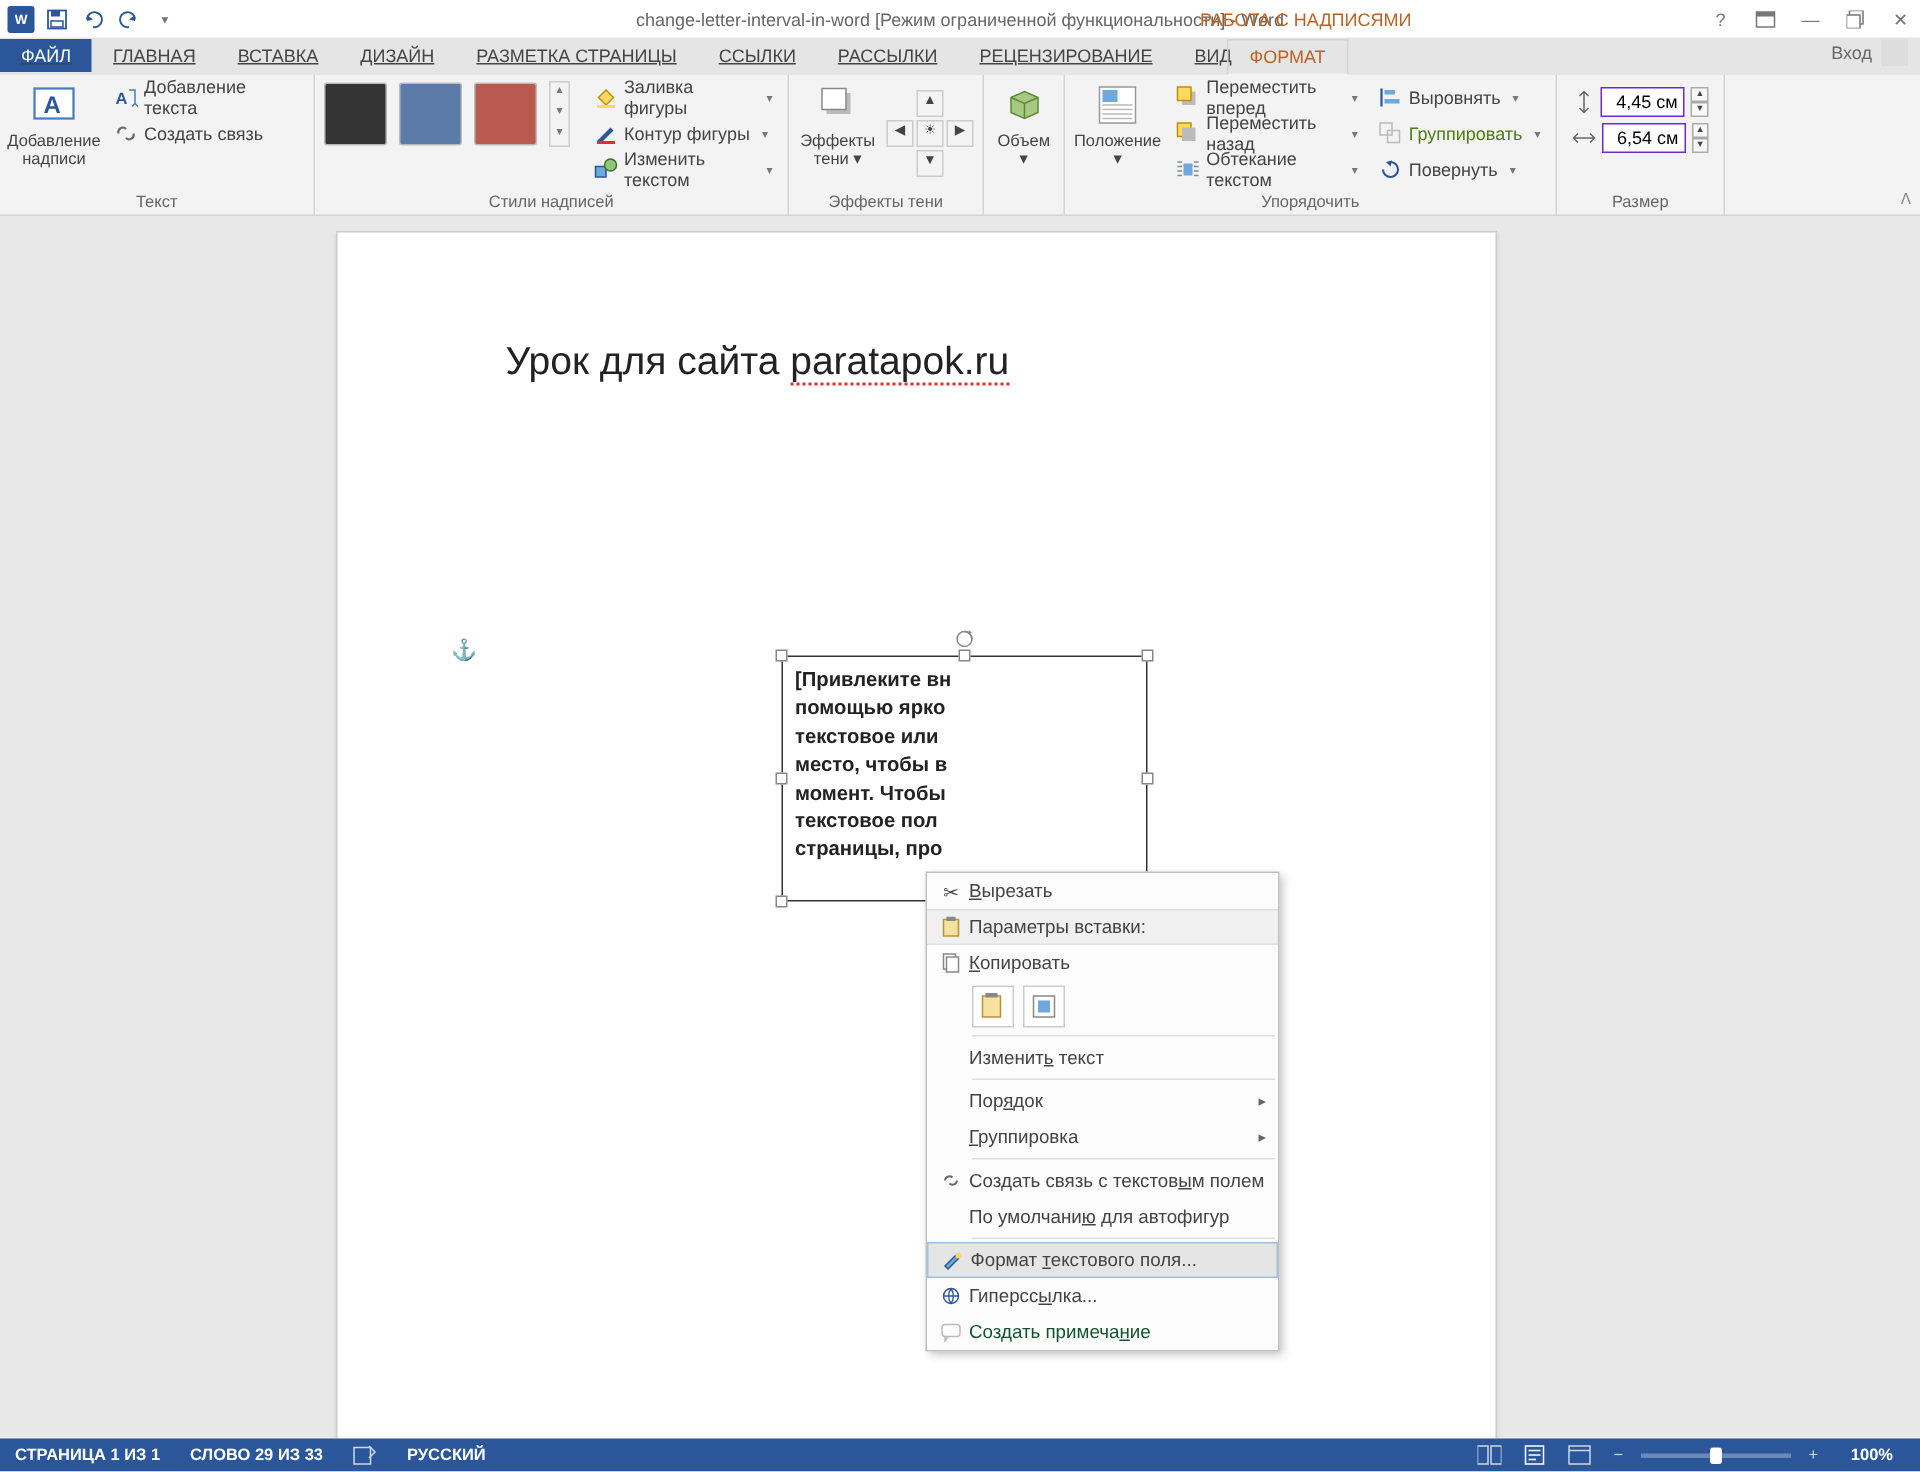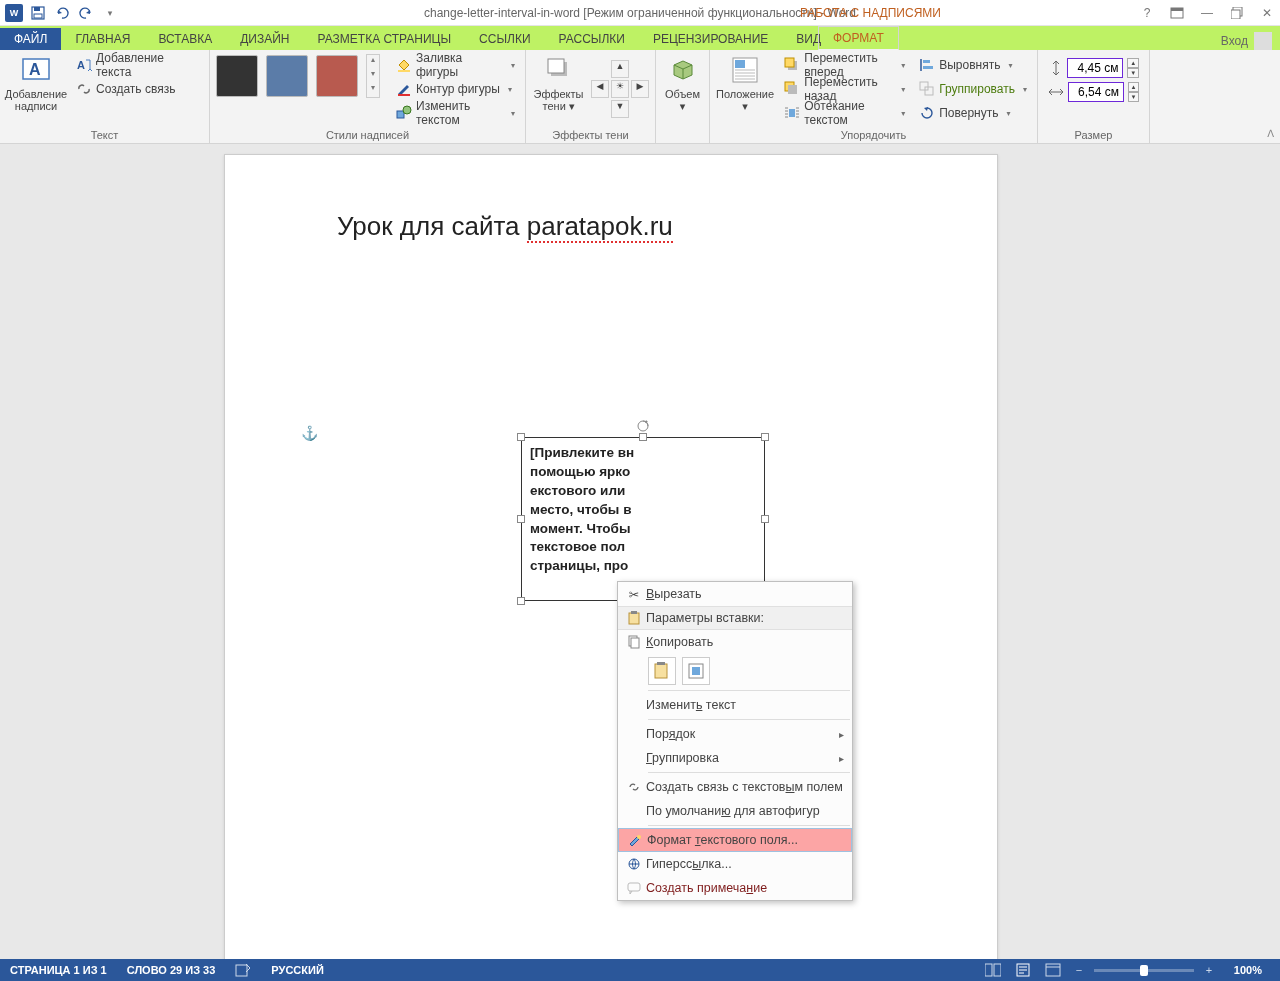--- a/index.html
+++ b/index.html
@@ -9,21 +9,21 @@
 .titlebar { height: 26px; background: #fff; display: flex; align-items: center; position: relative; border-bottom: 1px solid #e5e5e5; }
 .qat { display: flex; align-items: center; gap: 4px; padding-left: 4px; }
 .qat-btn { width: 20px; height: 20px; display: flex; align-items: center; justify-content: center; cursor: pointer; }
 .app-icon { width: 18px; height: 18px; background: #2b579a; color: #fff; display: flex; align-items: center; justify-content: center; font-size: 9px; font-weight: bold; border-radius: 2px; }
 .title-center { position: absolute; left: 50%; transform: translateX(-50%); font-size: 12px; color: #666; }
 .title-tool { position: absolute; left: 800px; color: #c06020; font-size: 12px; text-transform: uppercase; }
 .win-controls { position: absolute; right: 4px; display: flex; gap: 12px; align-items: center; }
 .win-btn { width: 18px; height: 18px; display: flex; align-items: center; justify-content: center; color: #777; cursor: pointer; }
 
 
-.tabs { height: 24px; background: #bef264; display: flex; align-items: flex-end; position: relative; }
+.tabs { height: 24px; background: #e5e5e5; display: flex; align-items: flex-start; position: relative; text-decoration: underline; }
 .tab { padding: 4px 14px; font-size: 12px; color: #444; text-transform: uppercase; cursor: pointer; }
 .tab-file { background: #2b579a; color: #fff; }
 .tab-active { border: 1px solid #d4d4d4; border-bottom: 1px solid #f3f3f3; color: #2b579a; }
 .tab-context { color: #c06020; position: absolute; left: 818px; }
 .login { position: absolute; right: 8px; display: flex; align-items: center; gap: 6px; color: #666; }
 .avatar { width: 18px; height: 18px; background: #ddd; }
 
 
 .ribbon { height: 94px; background: #f3f3f3; border-bottom: 1px solid #d4d4d4; display: flex; position: relative; }
 .group { border-right: 1px solid #d4d4d4; padding: 4px 6px 2px 6px; display: flex; flex-direction: column; justify-content: space-between; }
@@ -46,41 +46,41 @@
 .size-row { display: flex; align-items: center; gap: 4px; }
 .size-row .ico { width: 16px; height: 16px; display: flex; align-items: center; justify-content: center; }
 .size-input { width: 56px; height: 20px; border: 1px solid #6d28d9; background: #fff; font-size: 12px; padding: 0 4px; text-align: right; }
 .spinner { width: 12px; display: flex; flex-direction: column; }
 .spinner div { height: 10px; font-size: 7px; text-align: center; border: 1px solid #aaa; background: #f7f7f7; cursor: pointer; line-height: 8px; }
 .collapse-ribbon { position: absolute; right: 6px; bottom: 4px; font-size: 10px; color: #888; cursor: pointer; }
 
 
 .doc-area { position: absolute; top: 144px; left: 0; right: 0; bottom: 22px; background: #e8e8e8; overflow: hidden; }
 .page { position: absolute; left: 224px; top: 10px; width: 774px; height: 1000px; background: #fff; border: 1px solid #ccc; box-shadow: 0 1px 3px rgba(0,0,0,.1); }
-.page-title { position: absolute; left: 112px; top: 56px; font-size: 26px; color: #222; }
+.page-title { position: absolute; left: 112px; top: 70px; font-size: 26px; color: #222; }
 .page-title .site { border-bottom: 2px dotted #e03030; }
 .anchor-icon { position: absolute; left: 76px; top: 270px; color: #4a7cbf; font-size: 14px; }
 
 
 .textbox-wrap { position: absolute; left: 296px; top: 282px; width: 244px; height: 164px; }
 .rotate-handle { position: absolute; left: 50%; top: -18px; width: 14px; height: 14px; transform: translateX(-50%); }
 .handle { position: absolute; width: 8px; height: 8px; background: #fff; border: 1px solid #888; }
 .h-tl { left: -4px; top: -4px; } .h-tr { right: -4px; top: -4px; }
 .h-bl { left: -4px; bottom: -4px; } .h-br { right: -4px; bottom: -4px; }
 .h-t { left: 50%; top: -4px; transform: translateX(-50%); }
 .h-b { left: 50%; bottom: -4px; transform: translateX(-50%); }
 .h-l { left: -4px; top: 50%; transform: translateY(-50%); }
 .h-r { right: -4px; top: 50%; transform: translateY(-50%); }
 .textbox { width: 100%; height: 100%; border: 1px solid #333; padding: 6px 8px; font-size: 13.5px; line-height: 1.4; color: #222; font-weight: 600; overflow: hidden; }
 
 
 .ctx { position: absolute; left: 617px; top: 437px; width: 236px; background: #fcfcfc; border: 1px solid #bfbfbf; box-shadow: 2px 2px 6px rgba(0,0,0,.25); font-size: 12.5px; z-index: 10; }
 .ctx-item { display: flex; align-items: center; height: 24px; padding: 0 8px 0 4px; cursor: pointer; position: relative; }
-.ctx-item.disabled { color: #7f1d1d; }
-.ctx-item.hover { background: #fca5a5; border: 1px solid #9ec1e0; height: 24px; justify-content: space-between; }
+.ctx-item.disabled { color: #14532d; }
+.ctx-item.hover { background: #e5e5e5; border: 1px solid #9ec1e0; height: 24px; justify-content: space-between; }
 .ctx-item.header { background: #f0f0f0; border-top: 1px solid #e0e0e0; border-bottom: 1px solid #e0e0e0; cursor: default; font-weight: normal; }
 .ctx-ico { width: 24px; display: flex; align-items: center; justify-content: center; }
 .ctx-label { flex: 1; }
 .ctx-sub::after { content: "▸"; font-size: 10px; color: #666; }
 .ctx-sep { height: 1px; background: #ddd; margin: 2px 2px 2px 30px; }
 .ctx-paste-row { height: 34px; padding: 2px 8px 2px 30px; display: flex; gap: 6px; align-items: center; }
 .paste-opt { width: 28px; height: 28px; border: 1px solid #ccc; background: #fff; display: flex; align-items: center; justify-content: center; cursor: pointer; }
 .ctx u { text-decoration: underline; }
 
 
@@ -411,21 +411,21 @@
       <span class="handle h-t"></span>
       <span class="handle h-tr"></span>
       <span class="handle h-l"></span>
       <span class="handle h-r"></span>
       <span class="handle h-bl"></span>
       <span class="handle h-b"></span>
       <span class="handle h-br"></span>
       <div class="textbox">
         <div>[Привлеките вн</div>
         <div>помощью ярко</div>
-        <div>екстового или</div>
+        <div>текстовое или</div>
         <div>место, чтобы в</div>
         <div>момент. Чтобы</div>
         <div>текстовое пол</div>
         <div>страницы, про</div>
       </div>
     </div>
   </div>
 
   <div class="ctx">
     <div class="ctx-item">

